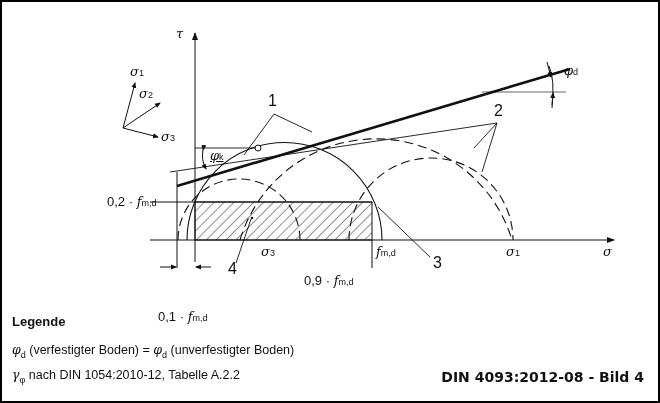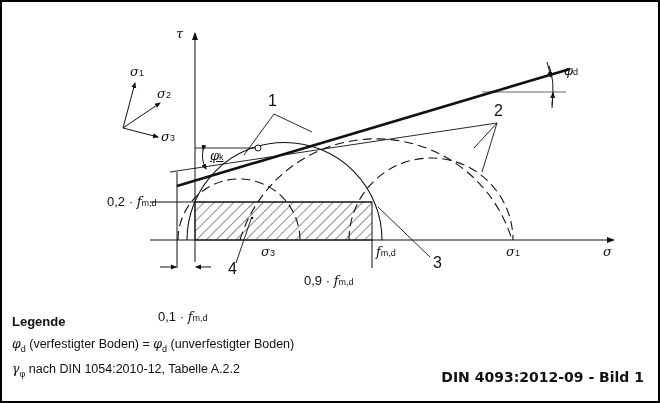--- a/index.html
+++ b/index.html
@@ -5,21 +5,21 @@
   html, body { margin:0; padding:0; background:#ffffff; }
   body { width:660px; height:403px; overflow:hidden; position:relative; font-family:"Liberation Sans", sans-serif; }
   .frame { position:absolute; left:0; top:0; width:656px; height:399px; border:2px solid #000; background:#fff; }
   svg.diagram { position:absolute; left:0; top:0; }
   .lbl { position:absolute; color:#111; white-space:nowrap; }
   .greek { font-family:"DejaVu Serif", serif; font-style:italic; }
   .num { font-family:"Liberation Sans", sans-serif; font-size:16px; }
   .sub { font-size:9px; font-style:normal; font-family:"Liberation Sans", sans-serif; }
   .small { font-size:13px; }
   .legend { position:absolute; left:12px; top:312px; font-size:12.5px; color:#111; line-height:20px; font-family:"Liberation Sans", sans-serif; }
-  .legend .title { font-weight:bold; font-size:13px; margin-bottom:2px; }
+  .legend .title { font-weight:bold; font-size:13px; margin-bottom:8px; }
   .legend .row { white-space:nowrap; }
   .legend .g { font-family:"DejaVu Serif", serif; font-style:italic; }
   .legend sub { font-size:9px; }
   .caption { position:absolute; right:16px; top:369px; font-weight:bold; font-size:14px; color:#111; font-family:"DejaVu Sans", sans-serif; }
 </style>
 </head>
 <body>
 
 <div class="frame"></div>
 
@@ -83,21 +83,21 @@
   <line x1="497" y1="123" x2="482" y2="172" stroke="#111" stroke-width="0.9"></line>
   <line x1="378" y1="207" x2="430" y2="257" stroke="#111" stroke-width="0.9"></line>
   <line x1="251" y1="219" x2="236" y2="263" stroke="#111" stroke-width="0.9"></line>
   <circle cx="252" cy="218" r="1.3" fill="#111"></circle>
 </svg>
 
 <div class="lbl greek small" style="left:176px;top:26px;">τ</div>
 <div class="lbl greek small" style="left:603px;top:244px;">σ</div>
 
 <div class="lbl small" style="left:130px;top:64px;"><span class="greek">σ</span><span class="sub">1</span></div>
-<div class="lbl small" style="left:157px;top:86px;"><span class="greek">σ</span><span class="sub">2</span></div>
+<div class="lbl small" style="left:139px;top:86px;"><span class="greek">σ</span><span class="sub">2</span></div>
 <div class="lbl small" style="left:161px;top:129px;"><span class="greek">σ</span><span class="sub">3</span></div>
 
 <div class="lbl small" style="left:210px;top:148px;text-decoration:underline;"><span class="greek">φ</span><span class="sub">k</span></div>
 <div class="lbl small" style="left:564px;top:63px;"><span class="greek">φ</span><span class="sub">d</span></div>
 
 <div class="lbl num" style="left:268px;top:92px;">1</div>
 <div class="lbl num" style="left:494px;top:102px;">2</div>
 <div class="lbl num" style="left:433px;top:254px;">3</div>
 <div class="lbl num" style="left:228px;top:260px;">4</div>
 
@@ -111,13 +111,13 @@
 <div class="legend">
   <div class="title">Legende</div>
   <div class="row">
     <span class="g">φ</span><sub>d</sub><span> (verfestigter Boden) = </span><span class="g">φ</span><sub>d</sub><span> (unverfestigter Boden)</span>
   </div>
   <div class="row">
     <span class="g">γ</span><sub>φ</sub><span> nach DIN 1054:2010-12, Tabelle A.2.2</span>
   </div>
 </div>
 
-<div class="caption">DIN 4093:2012-09 - Bild 1</div>
+<div class="caption">DIN 4093:2012-08 - Bild 4</div>
 
 </body></html>

